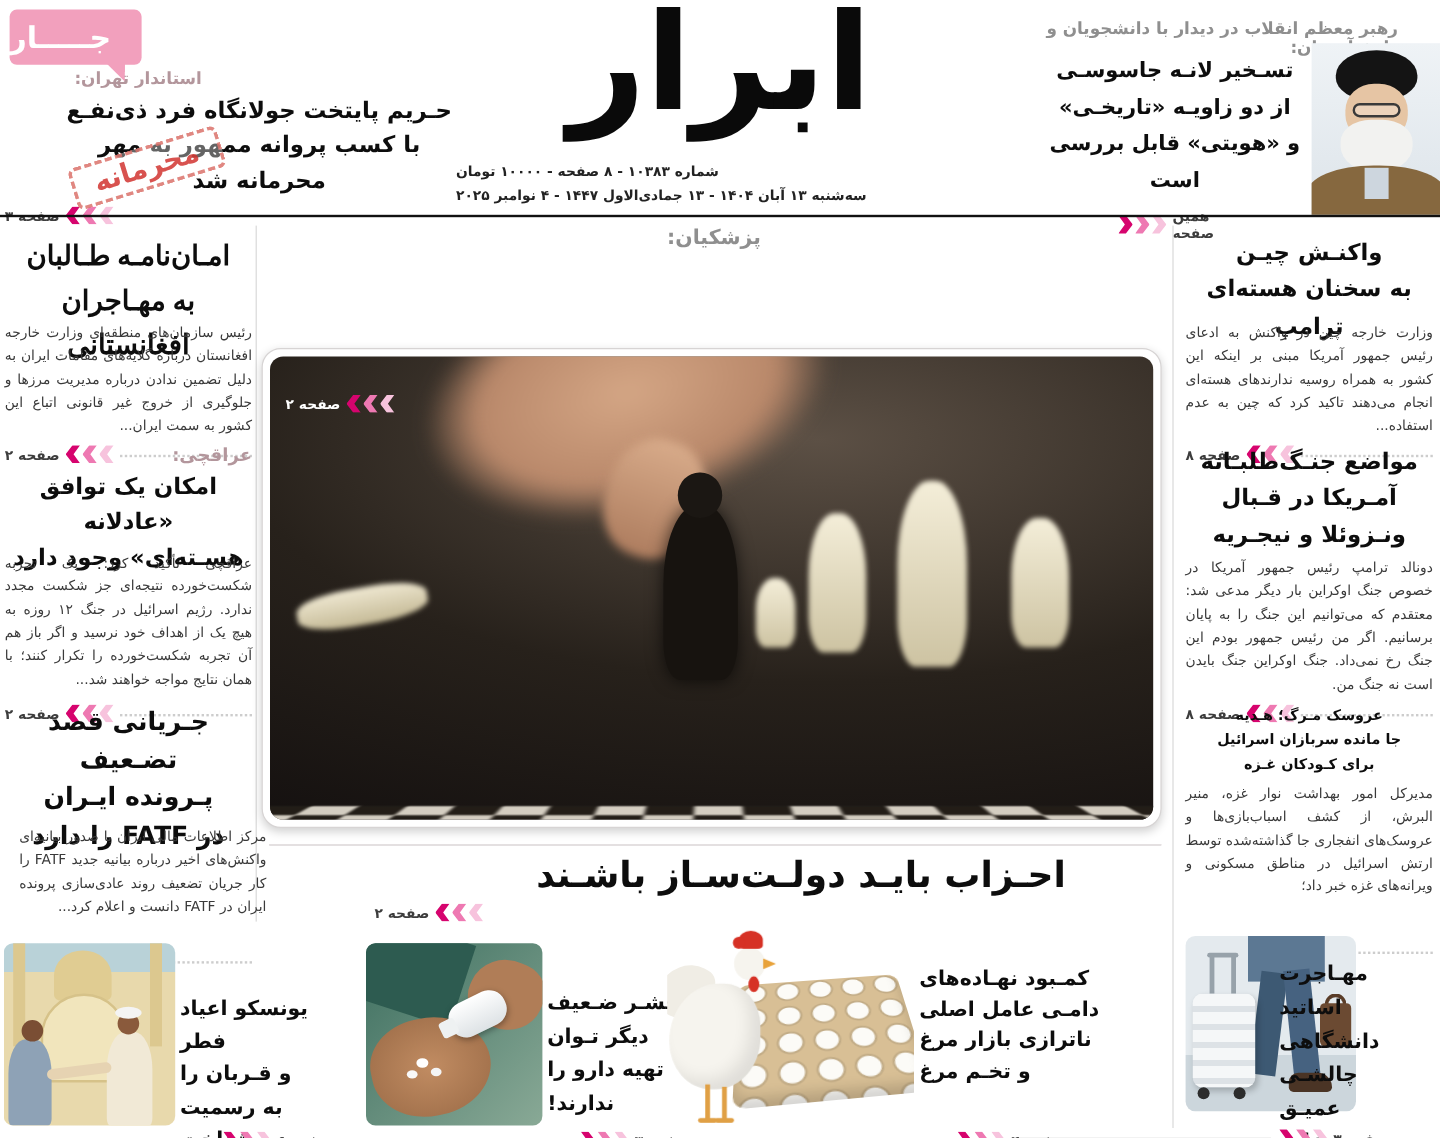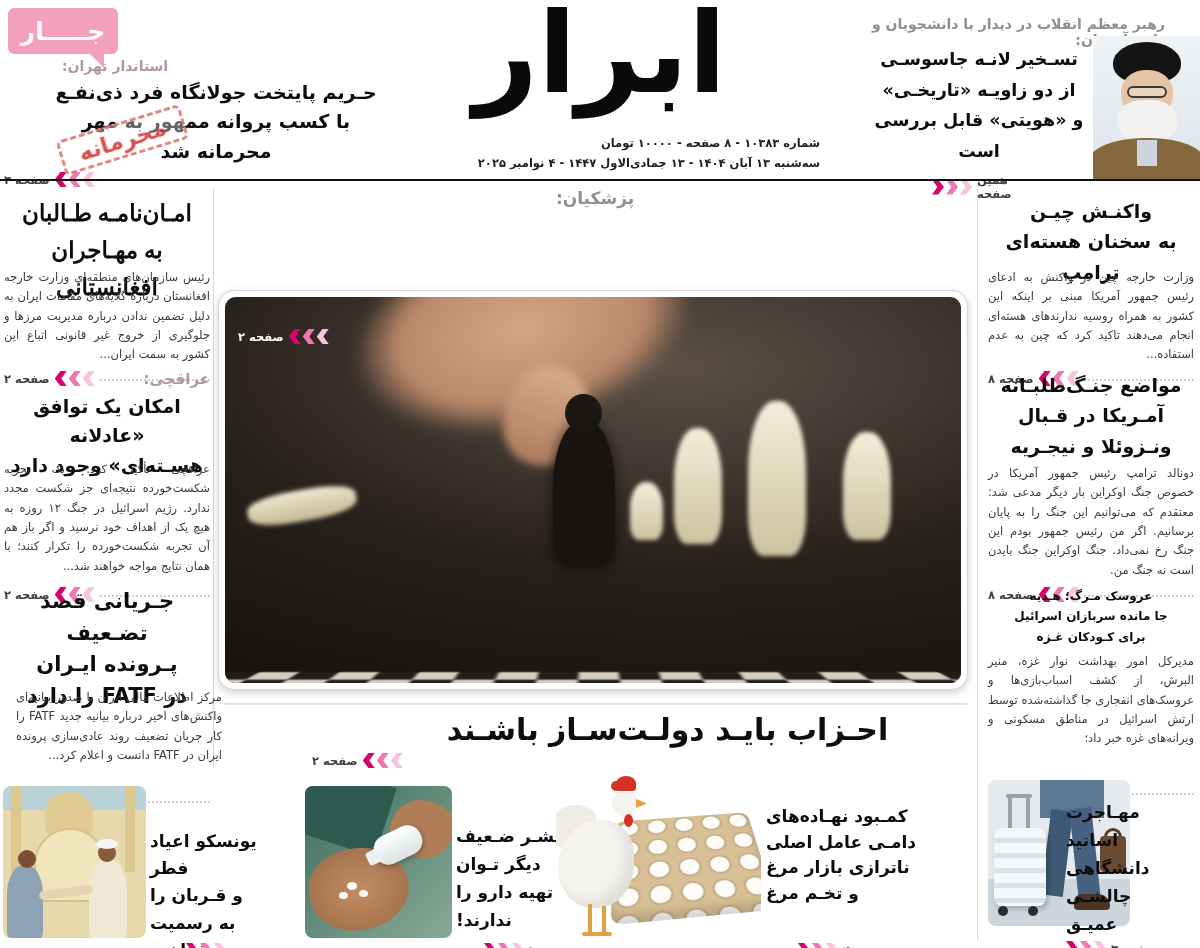--- a/index.html
+++ b/index.html
@@ -27,33 +27,33 @@
   .chevs { display:inline-flex; gap:2px; align-items:center; }
   .chev { width:12px; height:15px; clip-path:polygon(100% 0,48% 0,0 50%,48% 100%,100% 100%,55% 50%); }
   .chev.r { transform:scaleX(-1); }
   .c1 { background:#d6046e; } .c2 { background:#ee79b2; } .c3 { background:#f7c3dd; }
   .dots { flex:1; border-top:2px dotted #cdcdcd; align-self:center; margin-top:2px; }
   .pm-white { color:#fff; }
 
   
   .bubble { position:absolute; left:8px; top:8px; width:110px; height:46px; background:#f2a0bd;
             border-radius:6px; color:#fff; font-weight:bold; font-size:25px; display:flex;
-            align-items:center; justify-content:center; letter-spacing:1px; }
+            align-items:center; justify-content:flex-end; letter-spacing:1px; }
   .bubble:after { content:""; position:absolute; right:14px; bottom:-14px;
                   border:8px solid transparent; border-top-color:#f2a0bd; border-right-color:#f2a0bd; }
 
   
   .stamp { position:absolute; left:58px; top:122px; transform:rotate(-17deg); color:#d4403c;
            border:3px dashed #dd7b74; border-radius:6px; padding:2px 16px; font-size:23px;
            font-weight:bold; background:rgba(255,255,255,.4); opacity:.9; z-index:5; }
 
   
   .masthead-title { position:absolute; left:400px; top:-14px; width:400px; text-align:center;
                     font-size:112px; font-weight:bold; color:#0a0a0a; line-height:1.2; }
-  .mast-line { position:absolute; left:380px; width:440px; text-align:right; color:#222; font-size:11.5px; font-weight:bold; }
+  .mast-line { position:absolute; left:380px; width:440px; text-align:left; color:#222; font-size:11.5px; font-weight:bold; }
 
   
   .portrait { position:absolute; left:1093px; top:36px; width:107px; height:143px; overflow:hidden;
               background:linear-gradient(#eff3f6,#dde4ea); }
   .portrait div { position:absolute; }
   .p-turban { left:20px; top:6px; width:68px; height:42px; background:#141414; border-radius:50% 50% 45% 45%; }
   .p-face   { left:28px; top:34px; width:52px; height:48px; background:#e6c5a4; border-radius:46%; }
   .p-glass  { left:34px; top:50px; width:40px; height:12px; border:2px solid #3a3a3a; border-radius:6px; background:rgba(255,255,255,.25); }
   .p-beard  { left:24px; top:64px; width:60px; height:44px; background:#f2f2f0; border-radius:42% 42% 50% 50%; }
   .p-robe   { left:-4px; top:102px; width:116px; height:48px; background:#86683f; border-radius:48% 48% 0 0; }

